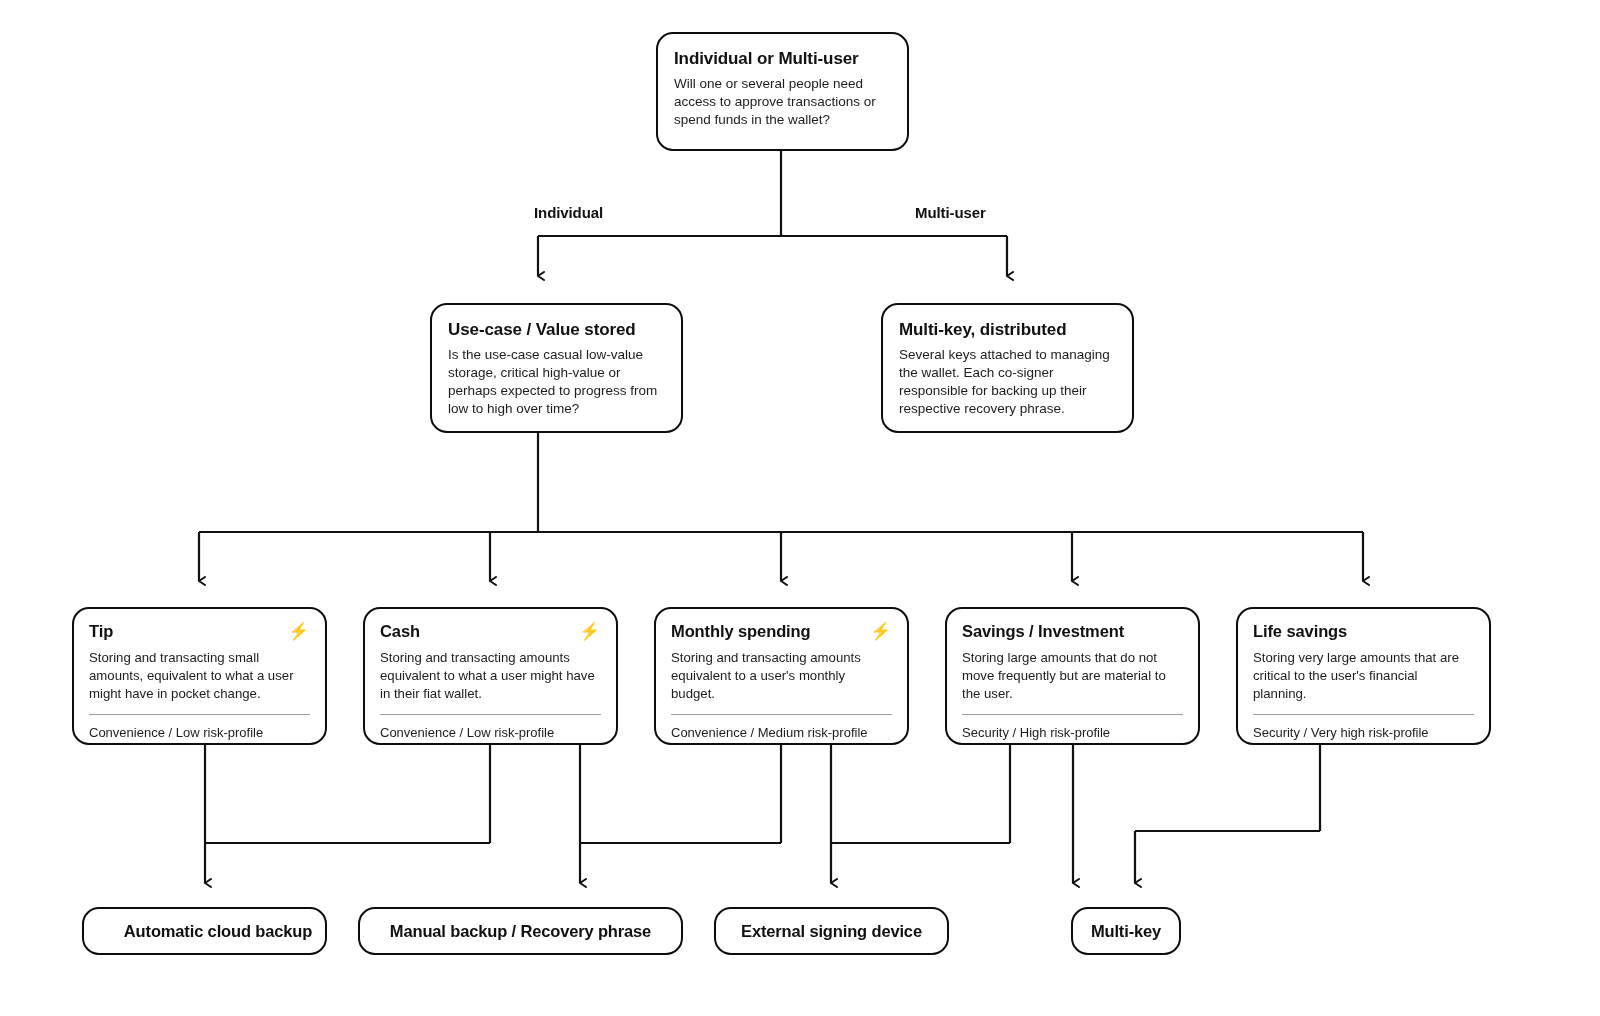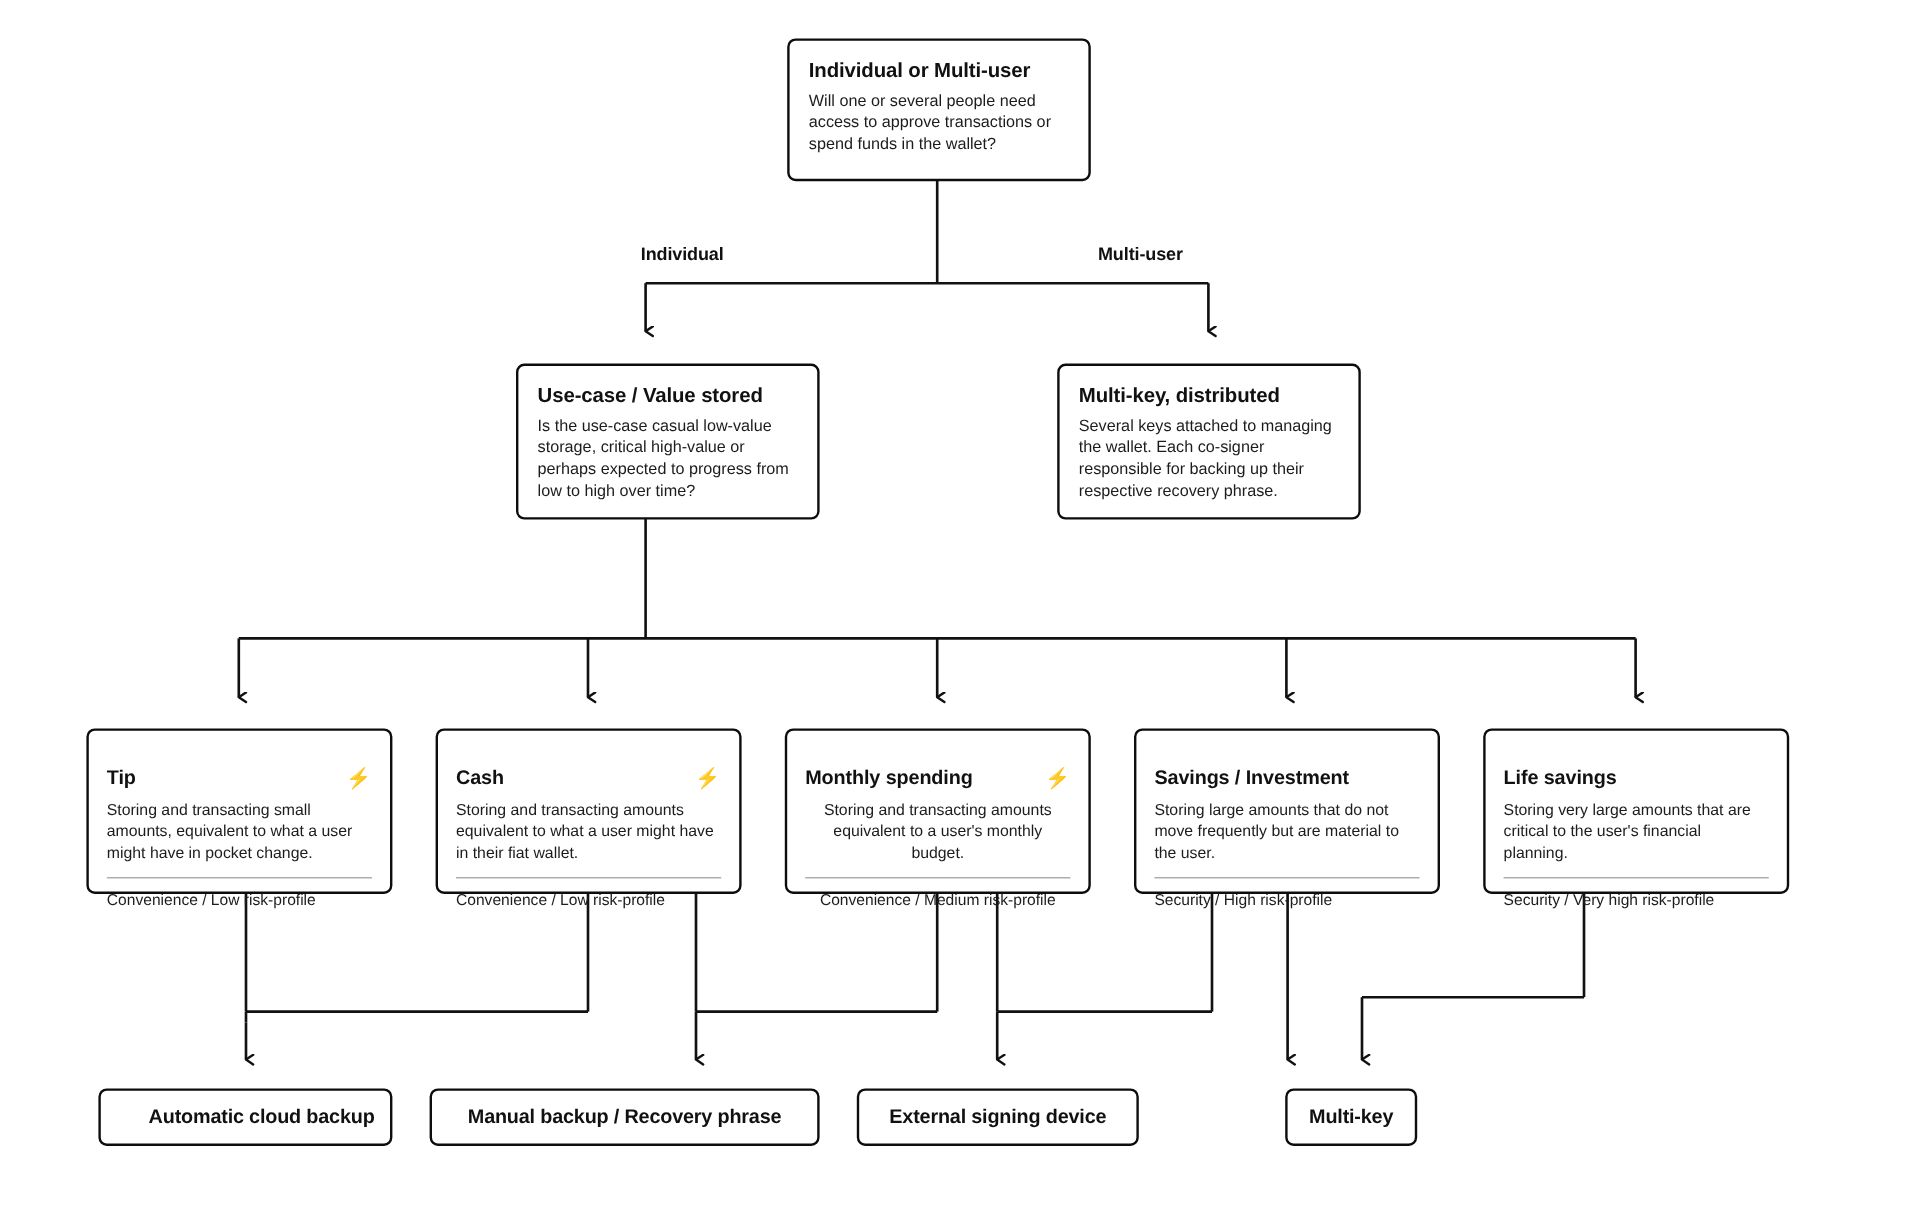--- a/index.html
+++ b/index.html
@@ -26,42 +26,42 @@
     height: 1016px;
     pointer-events: none;
   }
 
   
   .node {
     position: absolute;
     box-sizing: border-box;
     background: #ffffff;
     border: 2px solid #0d0d0d;
-    border-radius: 7px;
+    border-radius: 17px;
     z-index: 2;
   }
 
   
   .qnode { padding: 14px 16px 14px 16px; }
   .qnode .title {
     font-size: 17px;
     font-weight: bold;
     color: #111111;
     letter-spacing: -0.1px;
     line-height: 1.25;
     margin-bottom: 6px;
   }
   .qnode .desc {
     font-size: 13.5px;
     color: #1c1c1c;
     line-height: 1.33;
   }
 
   
-  .card { padding: 30px 15px 0 15px; }
+  .card { padding: 13px 15px 0 15px; }
   .card .card-head {
     display: flex;
     align-items: flex-start;
     justify-content: space-between;
     gap: 6px;
   }
   .card .card-title {
     font-size: 16.5px;
     font-weight: bold;
     color: #111111;
@@ -205,21 +205,21 @@
   <div class="node card" style="left:363px; top:607px; width:255px; height:138px;">
     <div class="card-head">
       <div class="card-title">Cash</div>
       <div class="bolt">⚡</div>
     </div>
     <div class="card-desc">Storing and transacting amounts equivalent to what a user might have in their fiat wallet.</div>
     <hr class="rule">
     <div class="card-meta">Convenience / Low risk-profile</div>
   </div>
 
-  <div class="node card" style="left:654px; top:607px; width:255px; height:138px;text-align:center;">
+  <div class="node card" style="left:654px; top:607px; width:255px; height:138px;">
     <div class="card-head">
       <div class="card-title">Monthly spending</div>
       <div class="bolt">⚡</div>
     </div>
     <div class="card-desc">Storing and transacting amounts equivalent to a user's monthly budget.</div>
     <hr class="rule">
     <div class="card-meta">Convenience / Medium risk-profile</div>
   </div>
 
   <div class="node card" style="left:945px; top:607px; width:255px; height:138px;">

